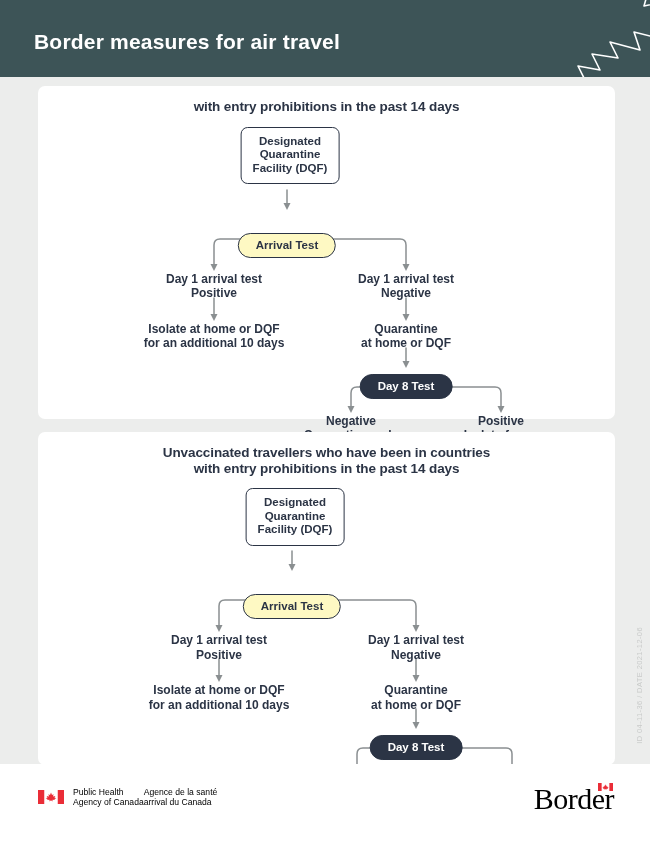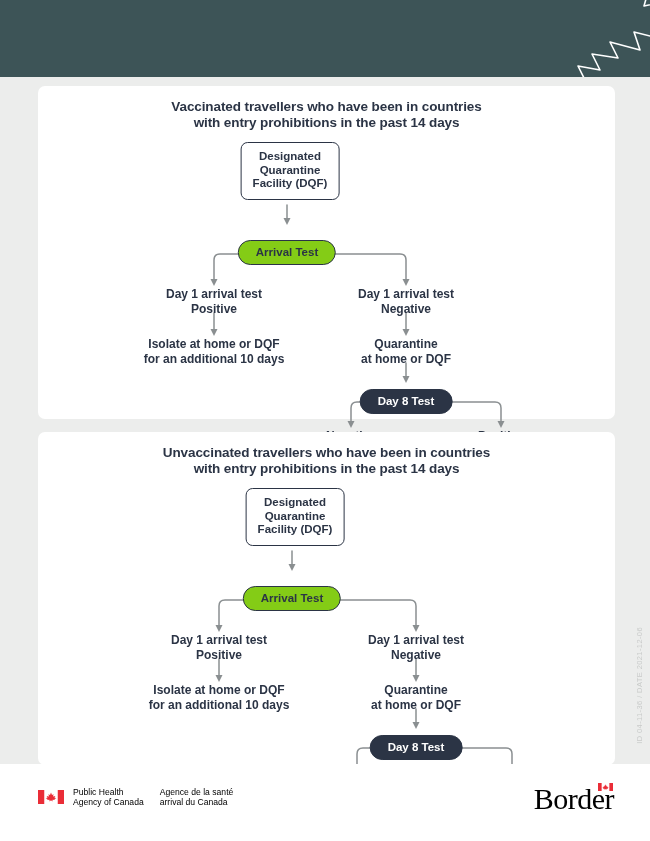--- a/index.html
+++ b/index.html
@@ -95,23 +95,24 @@
 
   .pill {
     border-radius:999px;
     font-size:11.5px;
     font-weight:bold;
     padding:5px 17px 6px 17px;
     white-space:nowrap;
     display:inline-block;
   }
   .pill-amber {
-    background:#84cc16;
+    background:#fef9c3;
     border:1.6px solid #2b3445;
     color:#2b3445;
+    margin-top:8px;
   }
   .pill-dark {
     background:#2b3445;
     border:1.6px solid #2b3445;
     color:#ffffff;
   }
 
   .label {
     font-size:12px;
     font-weight:bold;
@@ -145,21 +146,20 @@
     align-items:center;
     gap:9px;
   }
   .flag {
     width:26px; height:14px;
     position:relative;
     display:block;
   }
   .sig-text {
     display:flex;
-    gap:16px;
     font-size:8.6px;
     line-height:10.4px;
     color:#000000;
     white-space:nowrap;
   }
   .wordmark {
     position:absolute;
     right:36px; top:20px;
     font-family:"Liberation Serif", serif;
     font-size:30px;
@@ -171,32 +171,32 @@
   .wordmark-flag {
     position:absolute;
     right:1px; top:-1px;
     width:15px; height:8px;
   }
 </style>
 </head>
 <body>
 
 <div class="header">
+  <div class="header-title">Border measures for air travel</div>
   <svg class="header-leaf" viewBox="0 0 100 96">
     <path d="M96 -14 L88 14 L102 11 L98 34 L112 26 L110 48
              L78 40 L84 58 L54 50 L62 66 L36 62 L44 78 L22 74
              L30 90 L8 88 L14 104" fill="none" stroke="#ffffff" stroke-width="1.6" stroke-linejoin="round" stroke-linecap="round"></path>
   </svg>
 </div>
 
 <div class="page">
 
   <div class="card first">
     <div class="card-title">
-      <div>Vaccinated travellers who have been in countries</div>
       <div>with entry prohibitions in the past 14 days</div>
     </div>
 
     <div class="flow">
       <svg class="lines">
         <g fill="none" stroke="#8a8f91" stroke-width="1.5" stroke-linecap="round" stroke-linejoin="round">
 
           <path d="M249 75 L249 90"></path>
 
           <path d="M249 124 L182 124 Q176 124 176 130 L176 150"></path>

